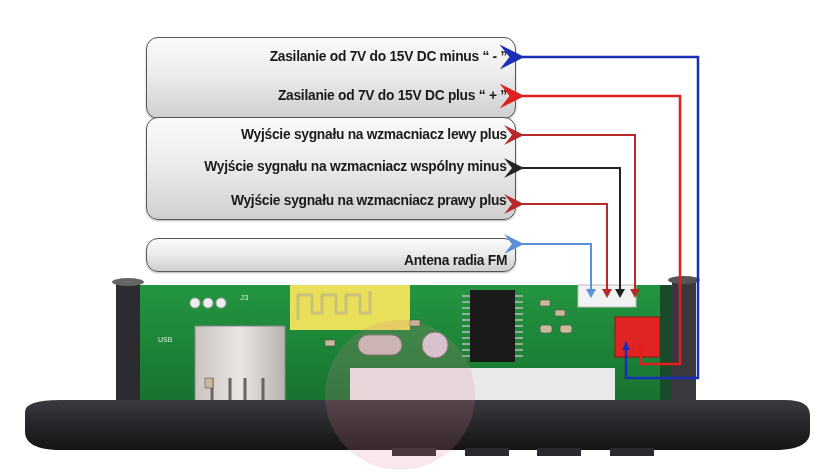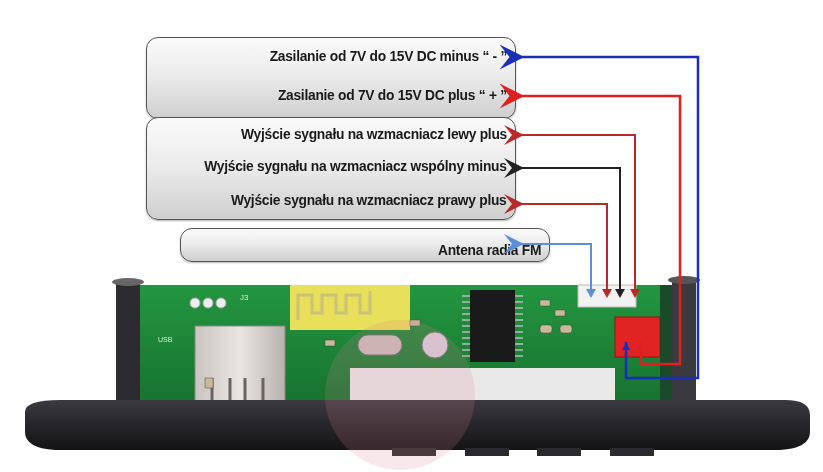--- a/index.html
+++ b/index.html
@@ -19,21 +19,21 @@
   <span class="lbl" style="top:9px;">Zasilanie od 7V do 15V DC minus “ - ”</span>
   <span class="lbl" style="top:48px;">Zasilanie od 7V do 15V DC plus   “ + ”</span>
 </div>
 
 <div class="box" style="top:117px;height:103px;">
   <span class="lbl" style="top:7px;">Wyjście sygnału na wzmacniacz lewy plus</span>
   <span class="lbl" style="top:39px;">Wyjście sygnału na wzmacniacz wspólny minus</span>
   <span class="lbl" style="top:73px;">Wyjście sygnału na wzmacniacz prawy  plus</span>
 </div>
 
-<div class="box" style="top:228px;height:34px;margin-left:34px;">
+<div class="box" style="top:238px;height:34px;">
   <span class="lbl" style="top:12px;">Antena radia FM</span>
 </div>
 
 <svg class="board" width="823" height="472" style="left:0;top:0;">
 
   <rect x="135" y="285" width="560" height="125" fill="#1f8a3a"></rect>
   <rect x="135" y="285" width="560" height="125" fill="url(#pcbShade)"></rect>
   <defs>
     <linearGradient id="pcbShade" x1="0" y1="0" x2="0" y2="1">
       <stop offset="0" stop-color="#2aa84a" stop-opacity="0.4"></stop>

